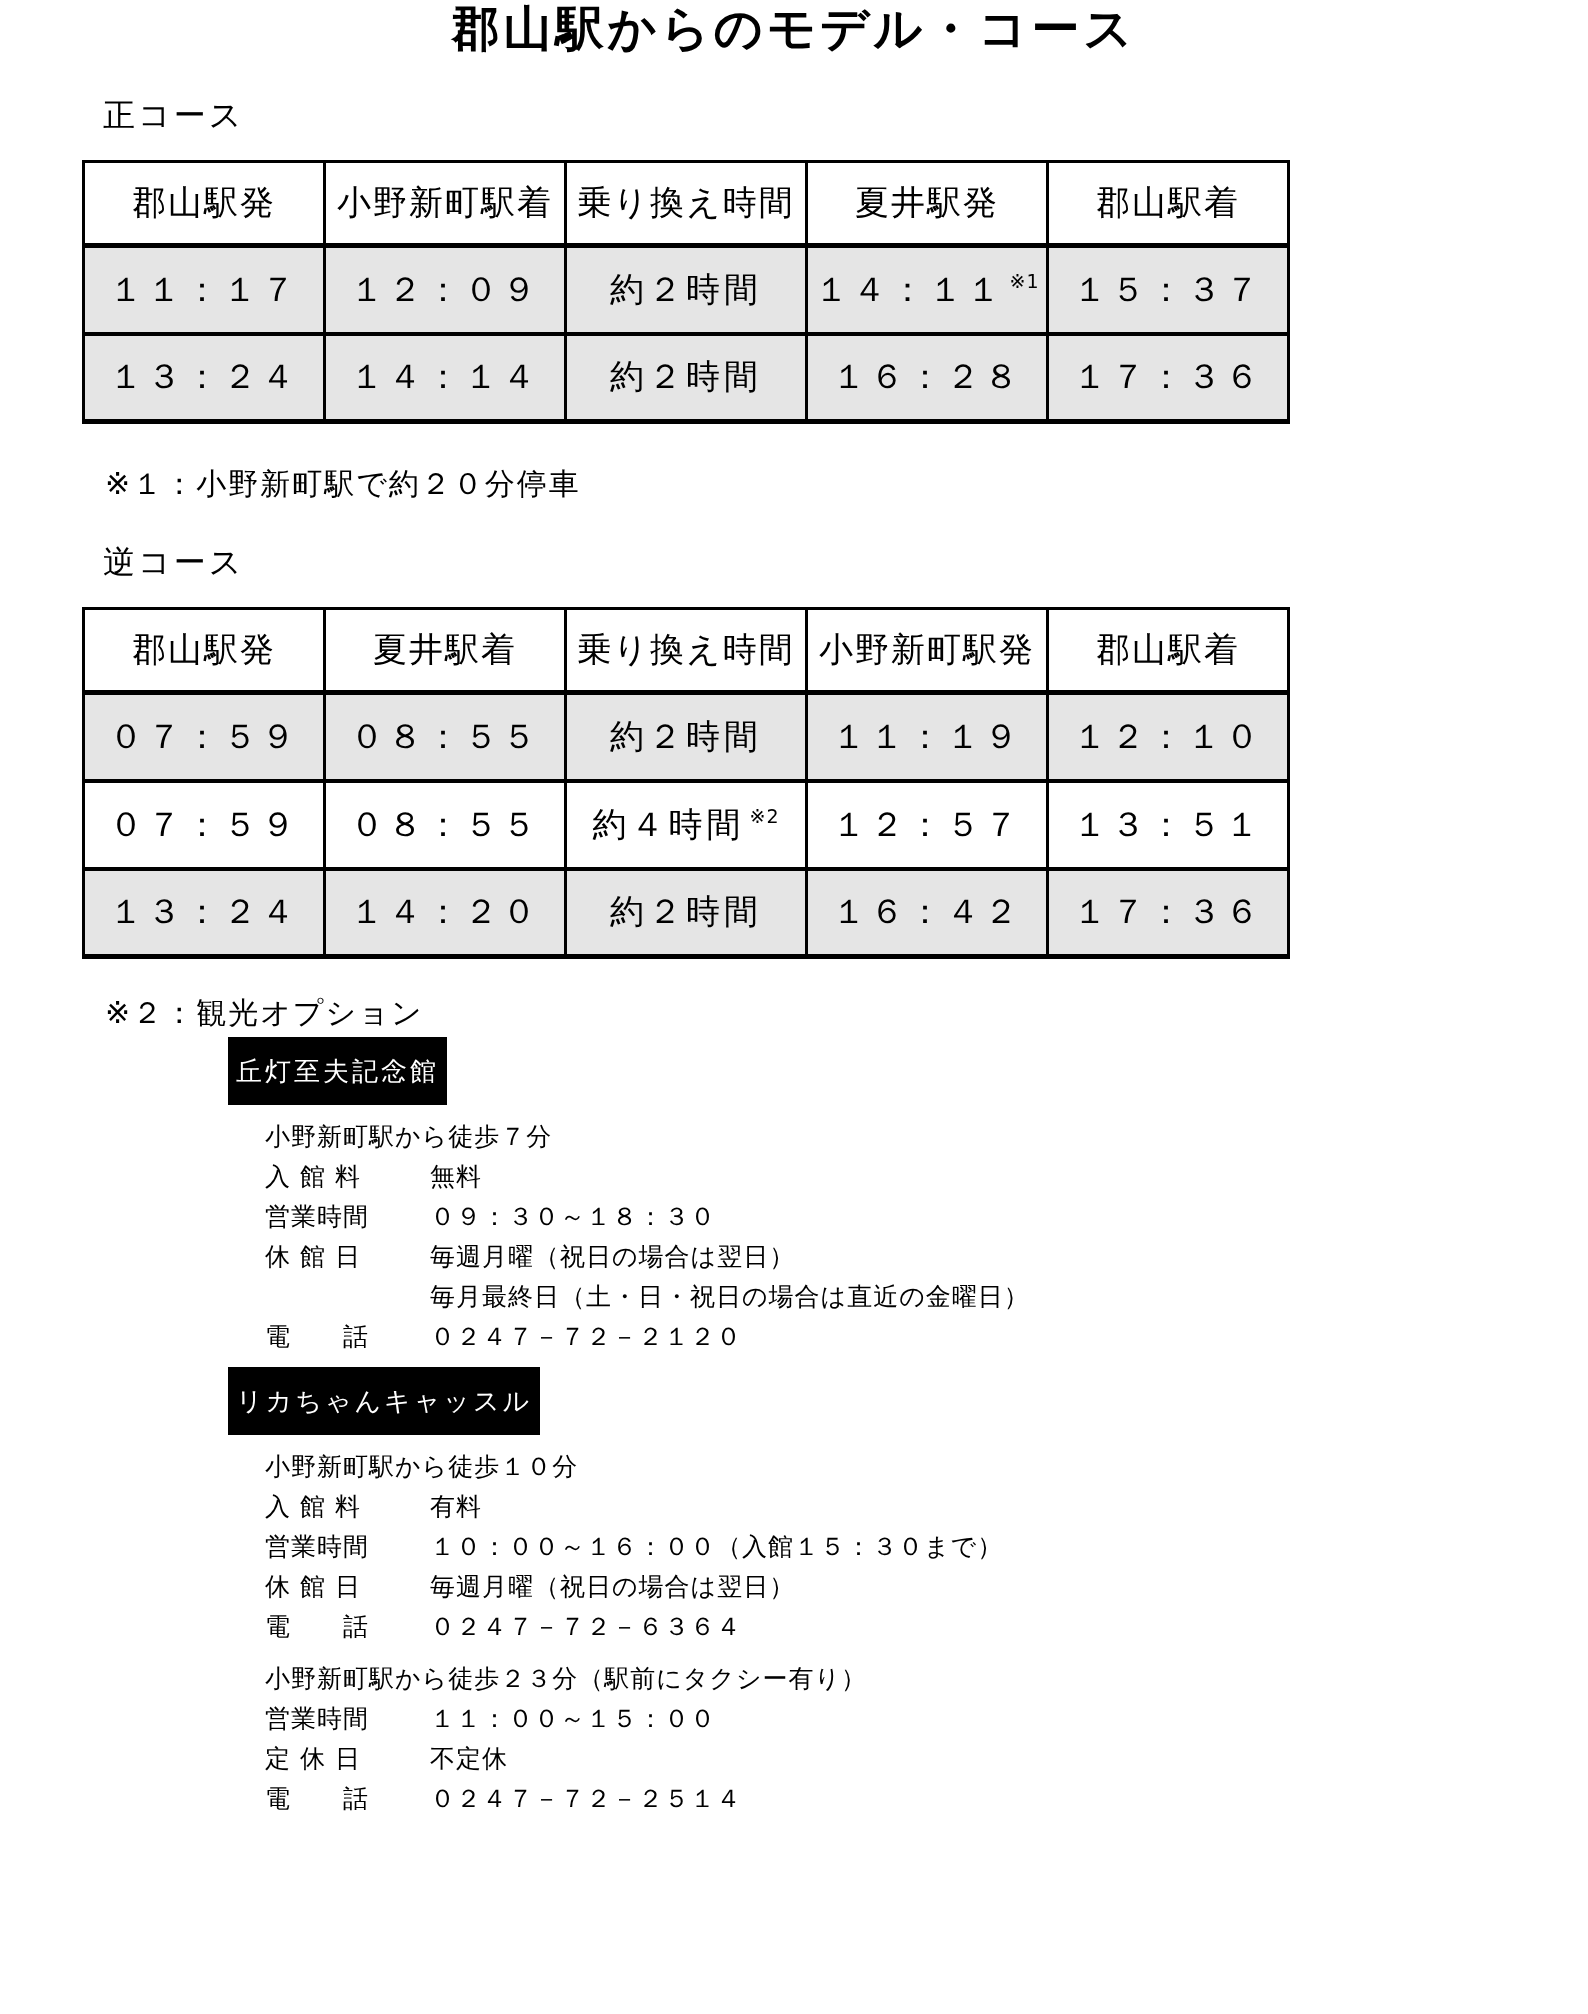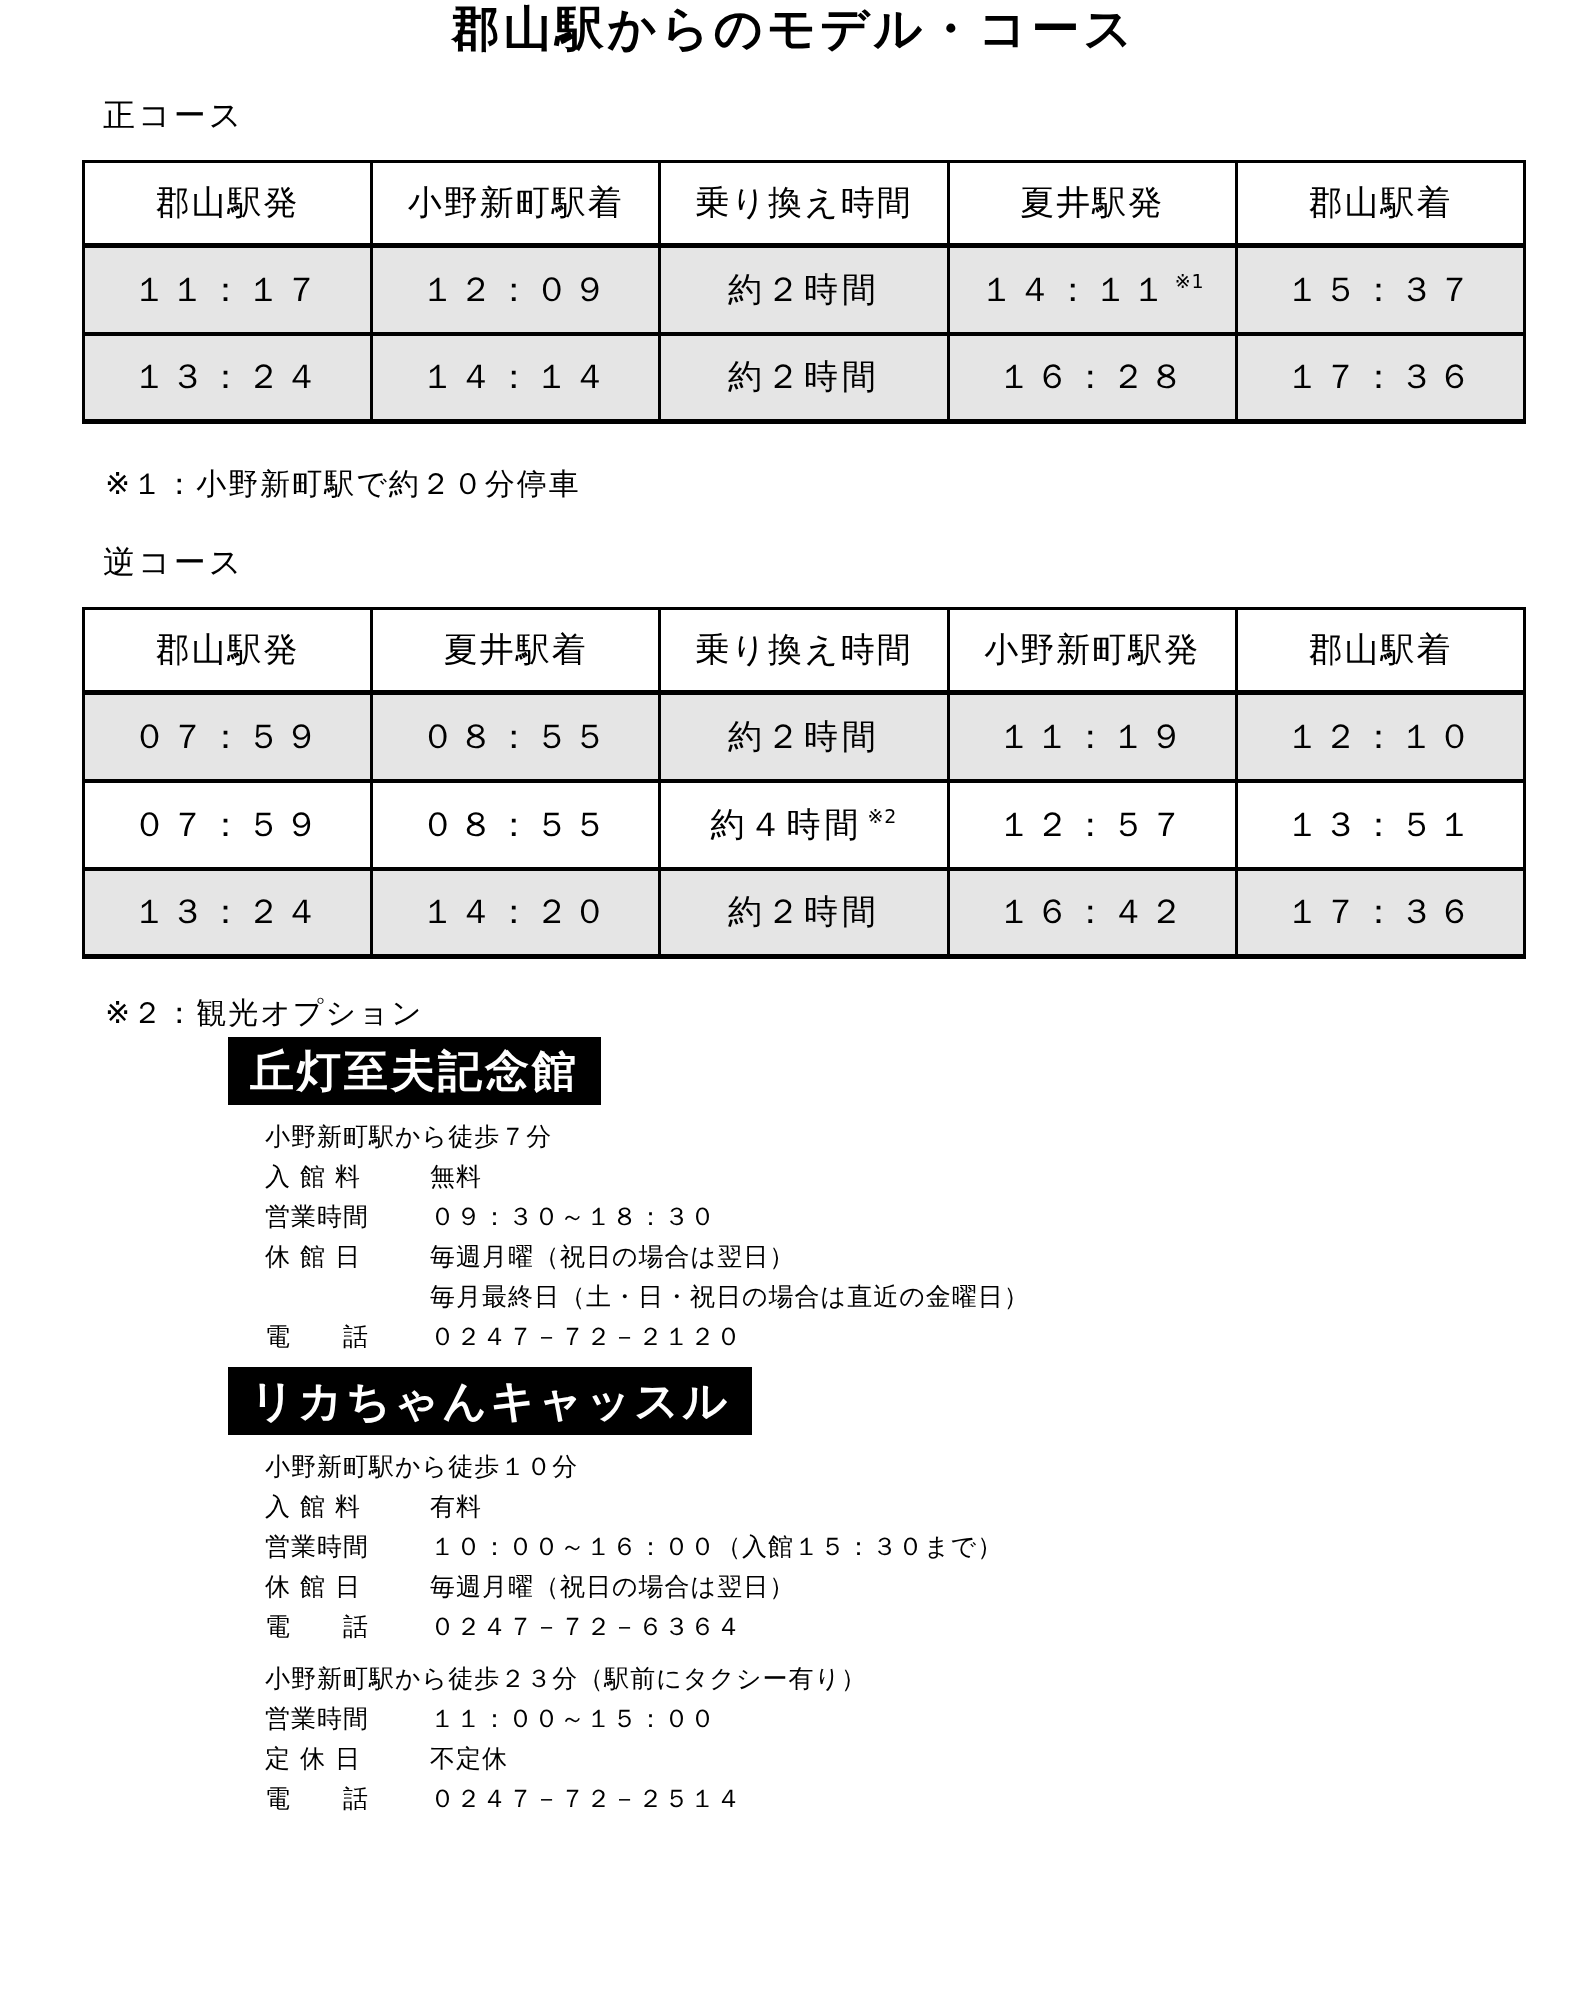--- a/index.html
+++ b/index.html
@@ -19,21 +19,21 @@
   }
   .section-label {
     margin-left:103px;
     font-size:32px; letter-spacing:3px;
     line-height:38px;
   }
   .section-label.first { margin-top:40px; }
   .section-label.second { margin-top:41px; }
   .timetable {
     margin-left:82px; margin-top:26px;
-    width:1444px; table-layout:fixed;
+    width:1208px; table-layout:fixed;
     border-collapse:collapse;
     border:3px solid #000;
     border-bottom:5px solid #000;
   }
   .timetable th {
     height:84px;
     font-size:34px; font-weight:normal; letter-spacing:2px;
     border:3px solid #000; border-bottom:5px solid #000;
     background:#ffffff;
     text-align:center; vertical-align:middle;
@@ -55,23 +55,23 @@
     margin-left:105px;
     font-size:30px; letter-spacing:2px;
     line-height:36px;
   }
   .note.first { margin-top:42px; }
   .note.second { margin-top:36px; }
   .facilities { margin-left:228px; }
   .facility-label {
     display:inline-block;
     background:#000000; color:#ffffff;
-    font-size:44px; font-weight:bold; letter-spacing:3px;
+    font-size:26px; font-weight:normal; letter-spacing:3px;
     line-height:44px;
-    padding:12px 22px;
+    padding:12px 8px;
   }
   .facility.f1 .facility-label { margin-top:6px; }
   .facility.f2 .facility-label,
   .facility.f3 .facility-label { margin-top:10px; }
   .facility-details { margin:12px 0 0 37px; }
   .detail-line {
     display:flex;
     font-size:25px; letter-spacing:1px;
     line-height:40px;
   }

